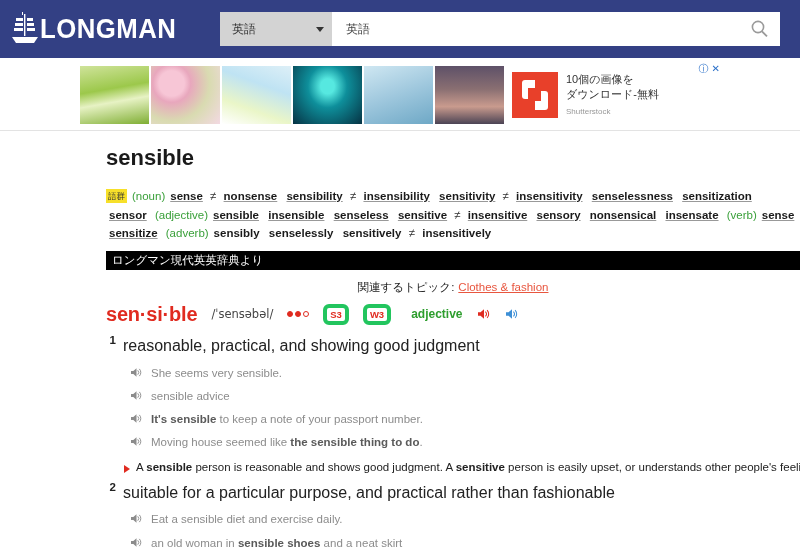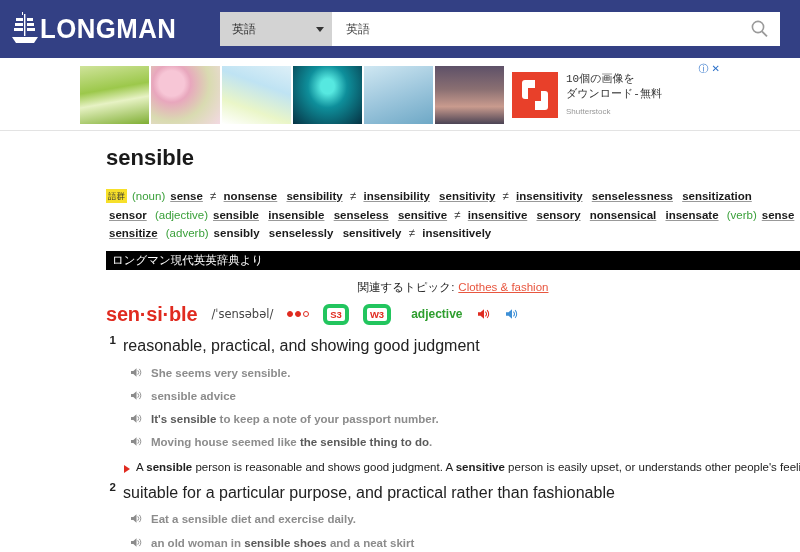--- a/index.html
+++ b/index.html
@@ -135,21 +135,21 @@
     border-radius: 0 3px 3px 0;
   }
   .ss-mid {
     position: absolute;
     width: 13px; height: 13px;
     background: #e8402a;
     left: 16px; top: 16px;
     z-index: 2;
   }
   .ad-txt { line-height: 1.35; }
-  .ad-line { font-size: 11px; color: #333; font-family: Liberation Mono, monospace; }
+  .ad-line { font-size: 11px; color: #333; }
   .ad-brand { font-size: 8px; color: #999; margin-top: 6px; }
   .ad-ctrls {
     position: absolute;
     right: 0; top: -2px;
     display: flex;
     gap: 3px;
     align-items: center;
   }
   .ad-info, .ad-close {
     color: #2b70c9;
@@ -256,21 +256,20 @@
   .reg { color: #9b3fa8; font-style: italic; margin-right: 3px; }
 
   .example {
     display: flex;
     align-items: flex-start;
     gap: 8px;
     margin: 6px 0 0 24px;
     font-size: 11.5px;
     color: #8c8c8c;
     line-height: 1.5;
-    font-weight: bold;
   }
   .example b { color: #5a5a5a; }
   .spk-gray { width: 13px; height: 11px; flex: 0 0 auto; margin-top: 2px; cursor: pointer; }
 
   .thesaurus {
     display: flex;
     gap: 6px;
     align-items: flex-start;
     margin: 9px 0 0 18px;
     font-size: 11.5px;

